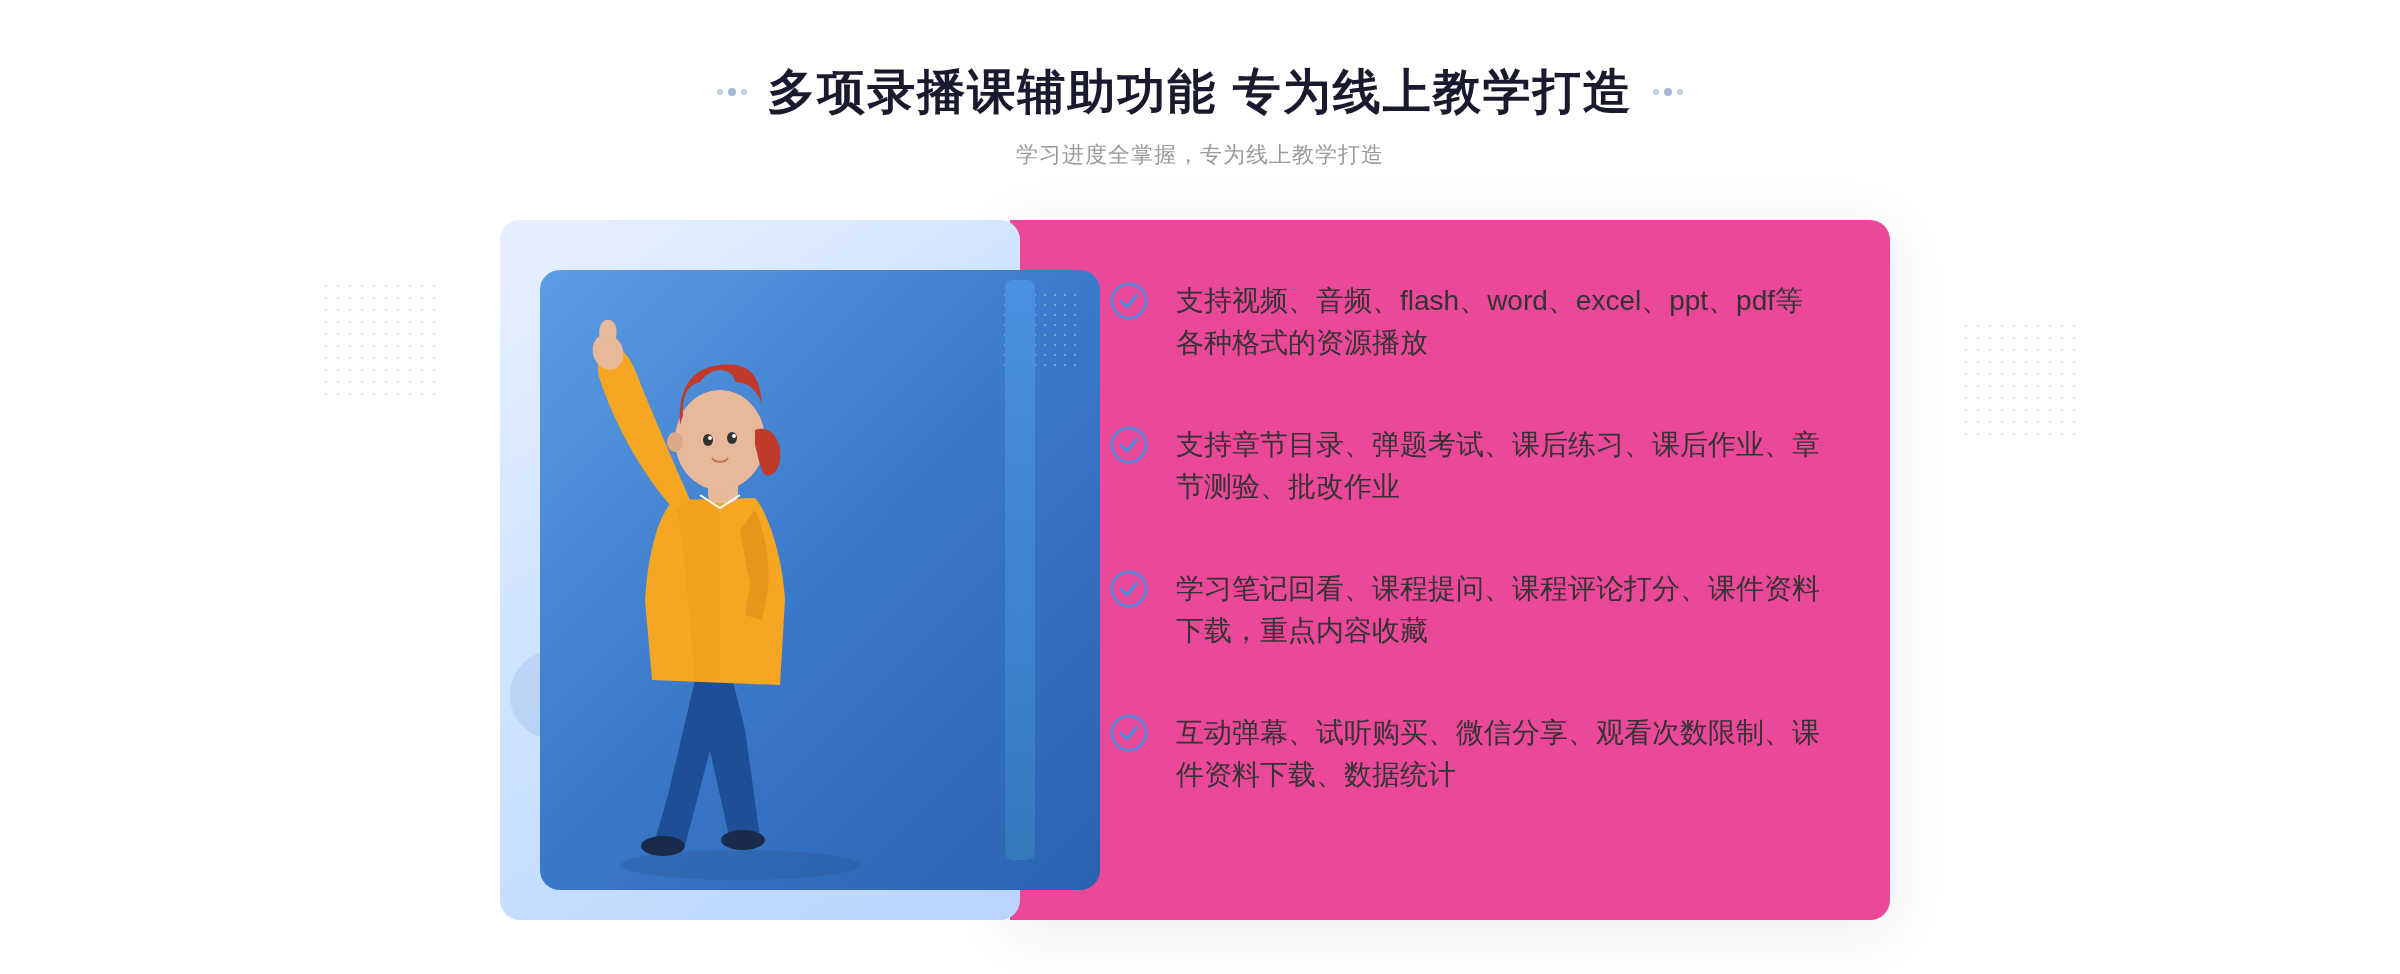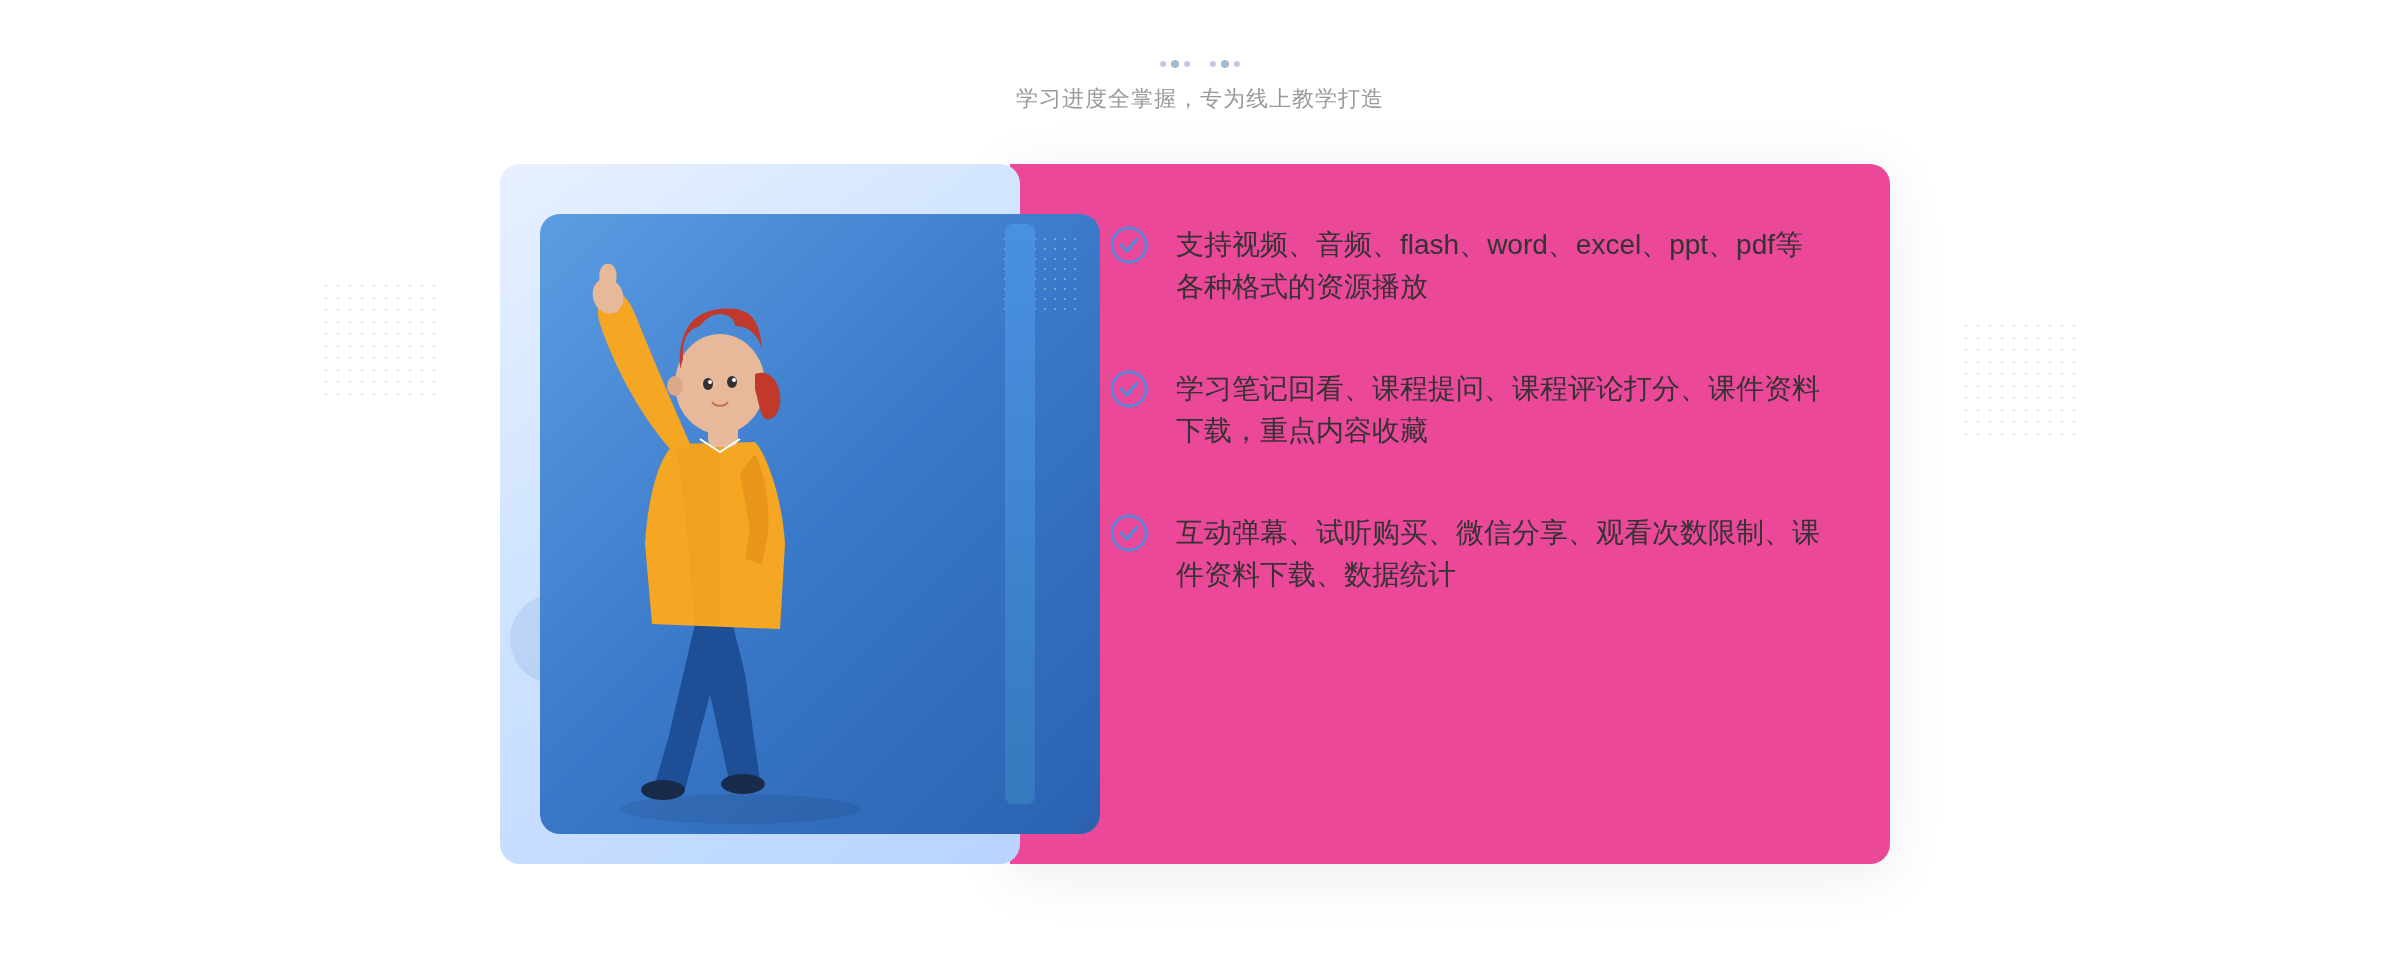--- a/index.html
+++ b/index.html
@@ -286,20 +286,21 @@
   <div class="dot-pattern dot-pattern-left"></div>
   <div class="dot-pattern dot-pattern-right"></div>
 
   <div class="header-section">
     <div class="header-title-row">
       <div class="title-dots">
         <div class="title-dot"></div>
         <div class="title-dot title-dot-large"></div>
         <div class="title-dot"></div>
       </div>
+      <h1 class="header-title">多项录播课辅助功能 专为线上教学打造</h1>
       <div class="title-dots">
         <div class="title-dot"></div>
         <div class="title-dot title-dot-large"></div>
         <div class="title-dot"></div>
       </div>
     </div>
     <p class="header-subtitle">学习进度全掌握，专为线上教学打造</p>
   </div>
 
   <div class="main-content">
@@ -386,20 +387,29 @@
       <div class="feature-item">
         <div class="check-icon">
           <svg viewBox="0 0 38 38" xmlns="http://www.w3.org/2000/svg">
             <circle cx="19" cy="19" r="17" fill="none" stroke="#4a90e2" stroke-width="2.5"></circle>
             <path d="M11 19 L17 25 L27 13" stroke="#4a90e2" stroke-width="3" fill="none" stroke-linecap="round" stroke-linejoin="round"></path>
           </svg>
         </div>
         <span class="feature-text">支持视频、音频、flash、word、excel、ppt、pdf等各种格式的资源播放</span>
       </div>
 
+      <div class="feature-item">
+        <div class="check-icon">
+          <svg viewBox="0 0 38 38" xmlns="http://www.w3.org/2000/svg">
+            <circle cx="19" cy="19" r="17" fill="none" stroke="#4a90e2" stroke-width="2.5"></circle>
+            <path d="M11 19 L17 25 L27 13" stroke="#4a90e2" stroke-width="3" fill="none" stroke-linecap="round" stroke-linejoin="round"></path>
+          </svg>
+        </div>
+        <span class="feature-text">支持章节目录、弹题考试、课后练习、课后作业、章节测验、批改作业</span>
+      </div>
 
       <div class="feature-item">
         <div class="check-icon">
           <svg viewBox="0 0 38 38" xmlns="http://www.w3.org/2000/svg">
             <circle cx="19" cy="19" r="17" fill="none" stroke="#4a90e2" stroke-width="2.5"></circle>
             <path d="M11 19 L17 25 L27 13" stroke="#4a90e2" stroke-width="3" fill="none" stroke-linecap="round" stroke-linejoin="round"></path>
           </svg>
         </div>
         <span class="feature-text">学习笔记回看、课程提问、课程评论打分、课件资料下载，重点内容收藏</span>
       </div>

